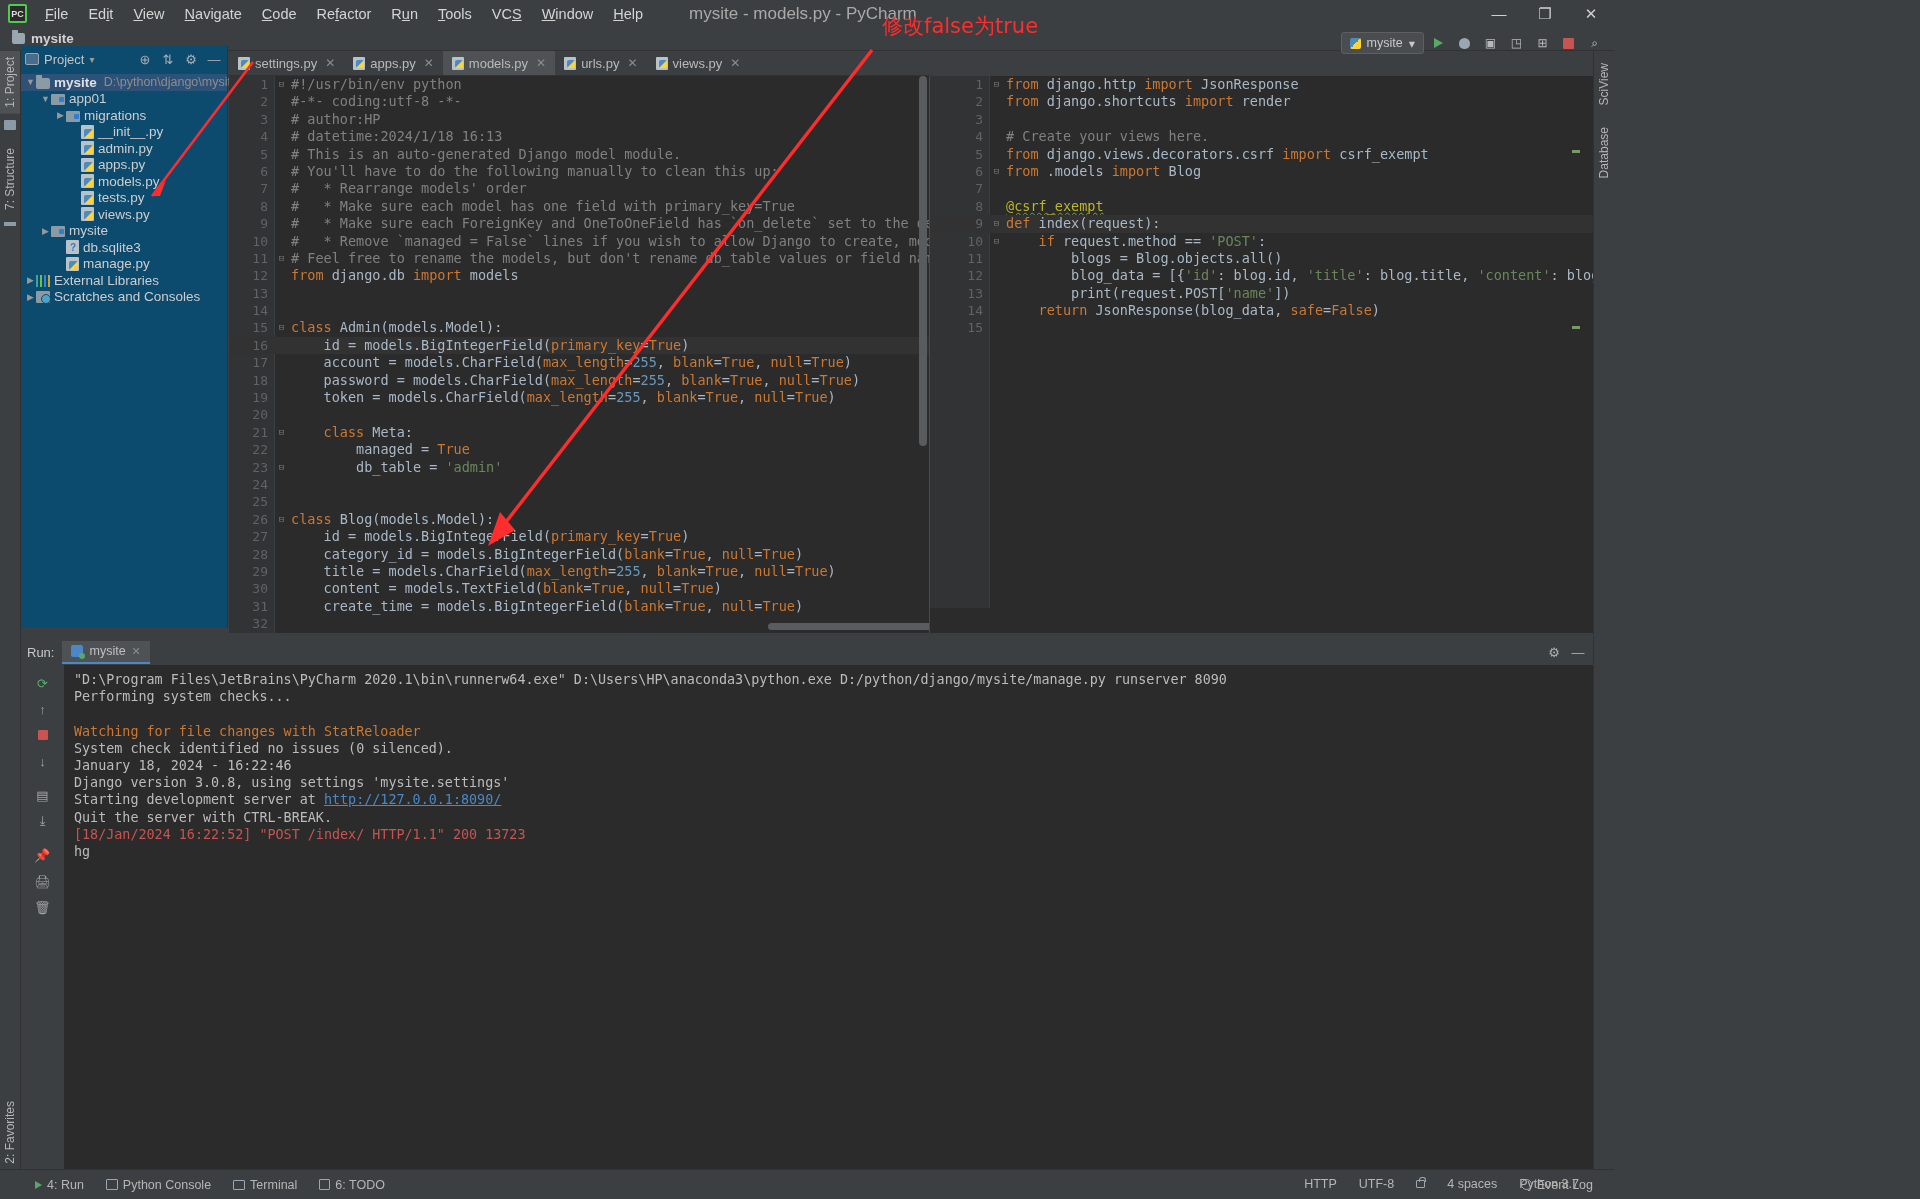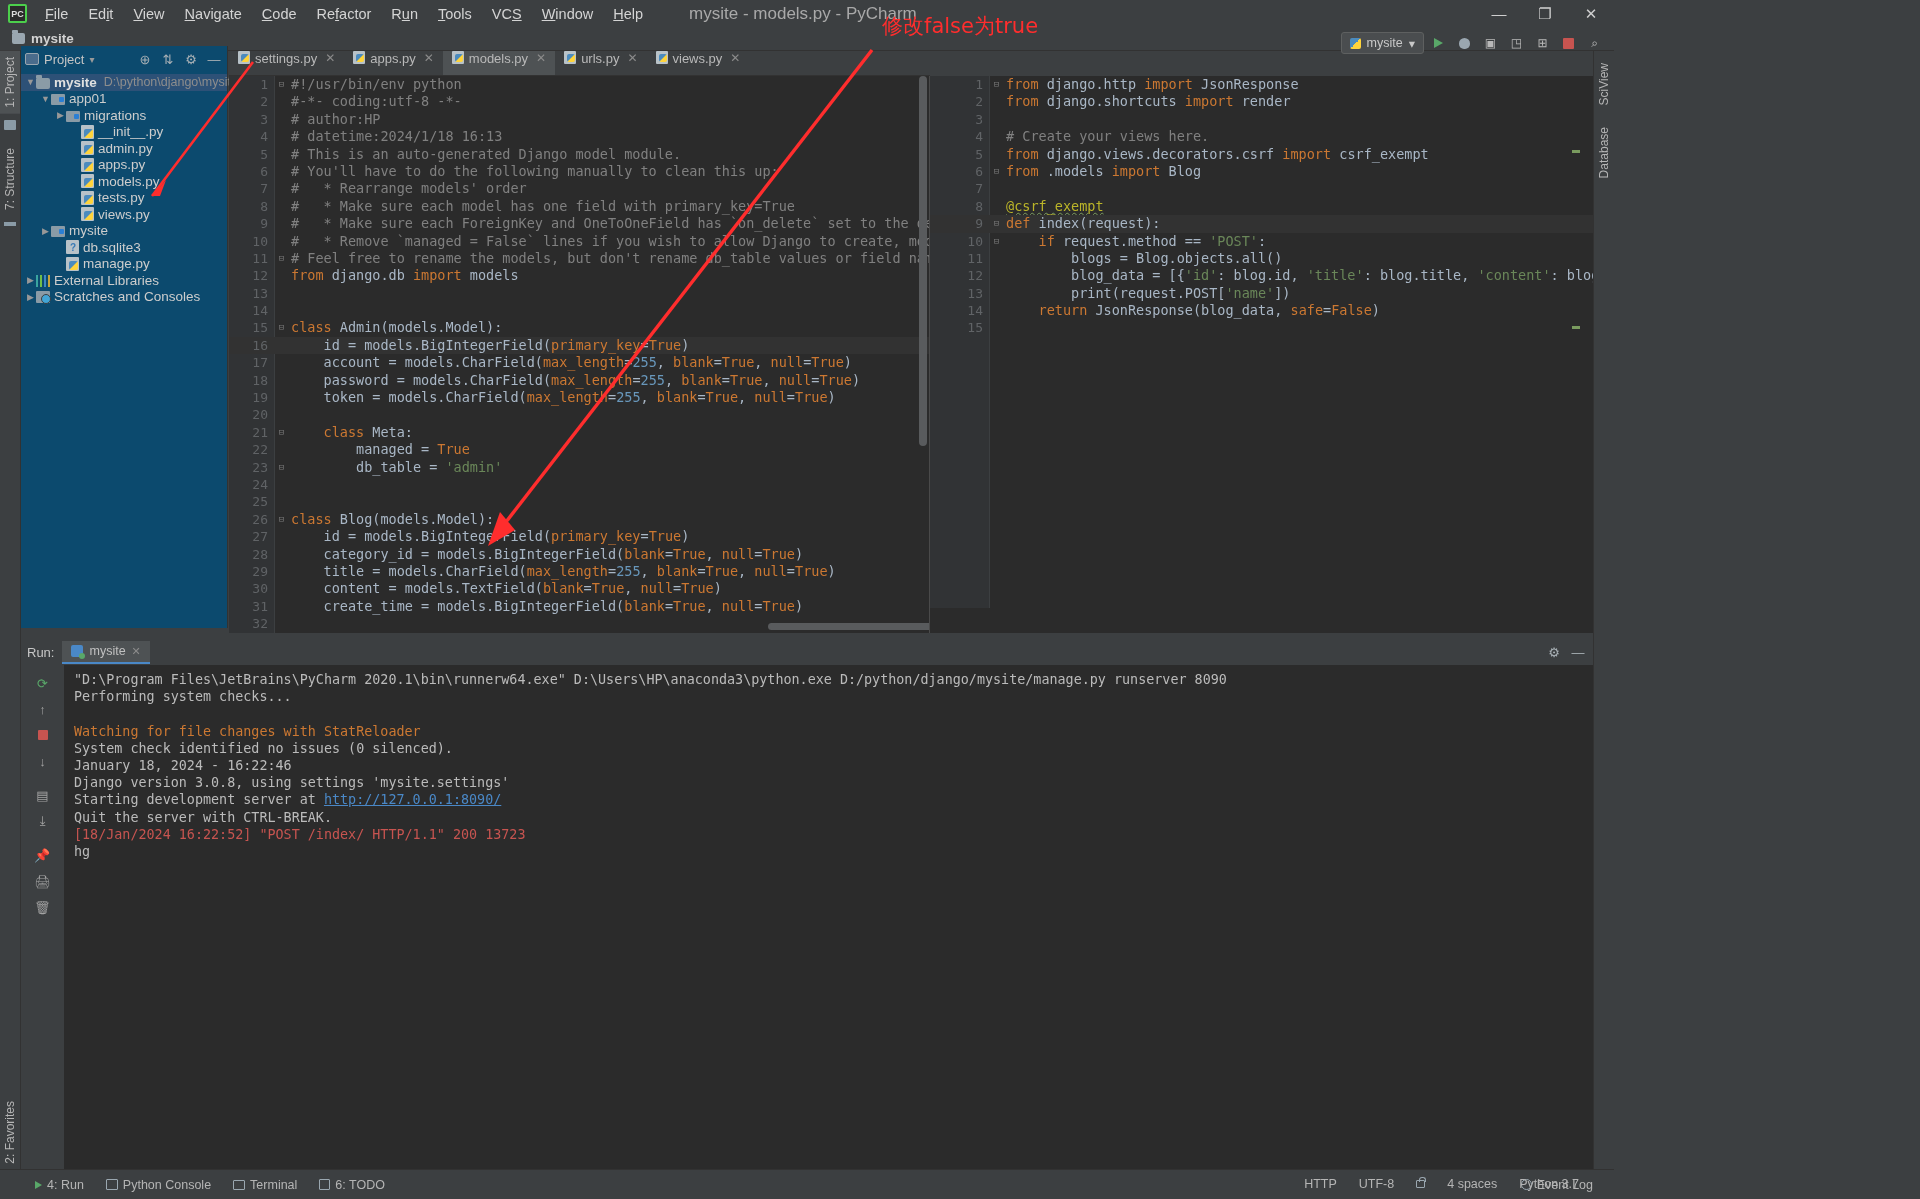--- a/index.html
+++ b/index.html
@@ -132,21 +132,21 @@
   .tlabel.bold { font-weight: bold; color: #e0e0e0; }
   .tpath { color: #8d8d8d; margin-left: 7px; font-size: 12.5px; }
 
   
   .editor-wrap { position: absolute; left: 229px; top: 51px; right: 21px; height: 582px; }
   .tabbar {
     height: 25px; background: #3c3f41; display: flex; align-items: stretch;
     border-bottom: 1px solid #323232;
   }
   .etab {
-    display: flex; gap: 5px; padding: 0 8px 0 9px;
+    display: flex; align-items: center; gap: 5px; padding: 0 8px 0 9px;
     font-size: 13px; color: #b9b9b9; border-right: 1px solid #32343600;
     position: relative;
   }
   .etab.active { background: #4e5254; }
   .etab .xc { color: #8c8c8c; font-size: 12px; margin-left: 3px; }
   .etab .pyico { width: 12px; height: 13px; position: relative; background:#b8c2c8; border-radius:1px;}
   .etab .pyico::after { content:''; position:absolute; left:3px; top:3px; width:8px; height:8px;
     background: linear-gradient(135deg,#4b8bbe 48%, #ffd43b 52%); border-radius:2px;}
 
   .split { display: flex; height: 557px; }

